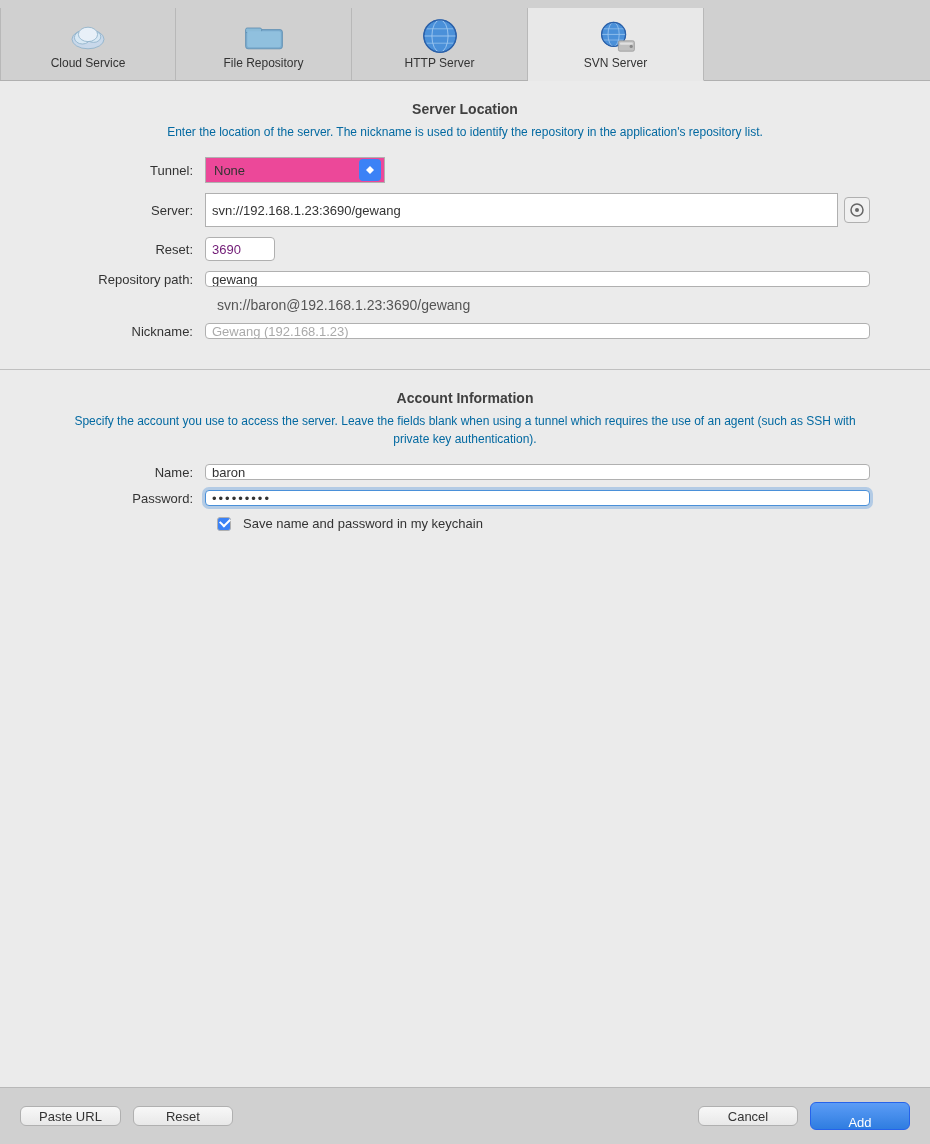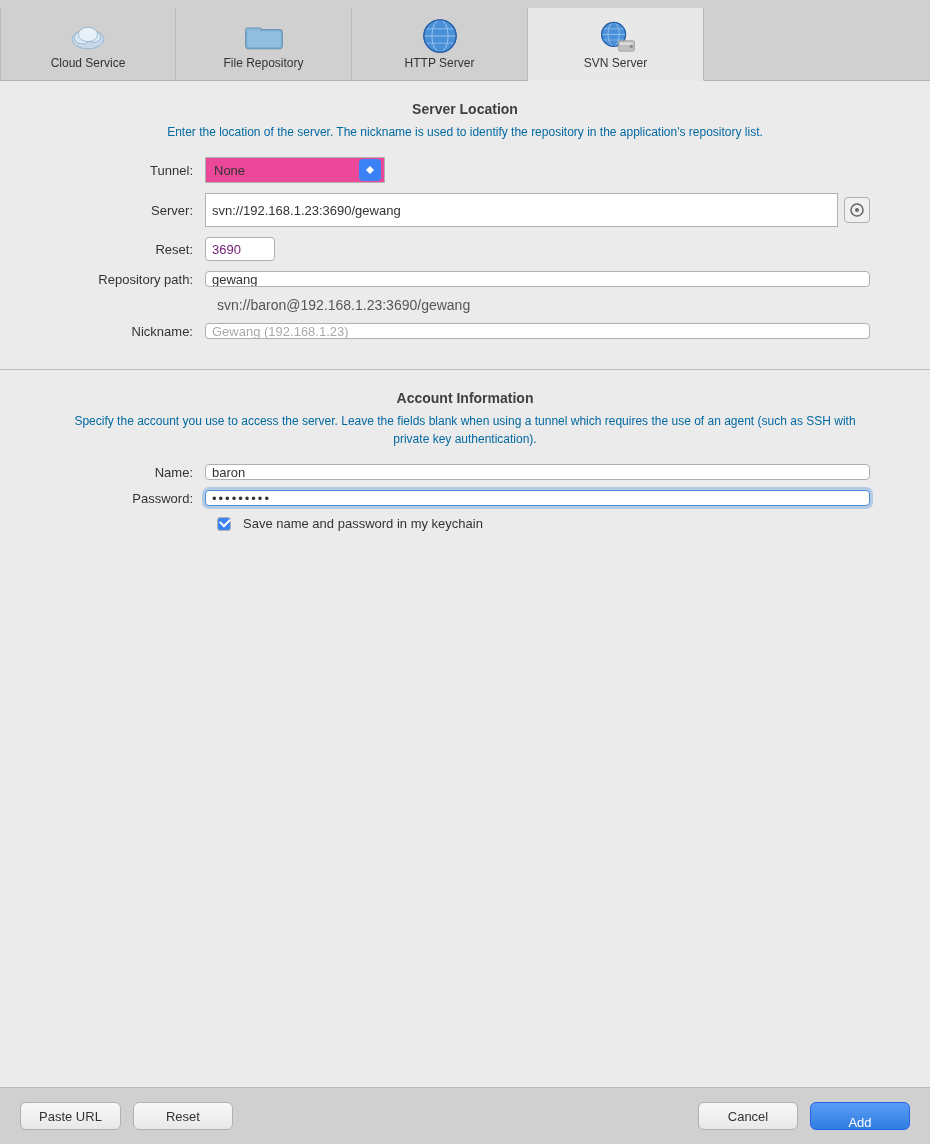--- a/index.html
+++ b/index.html
@@ -275,21 +275,21 @@
     .bottom-bar {
       background: #d0d0d0;
       border-top: 1px solid #b8b8b8;
       padding: 14px 20px;
       display: flex;
       align-items: center;
       gap: 12px;
     }
 
     .bottom-btn {
-      height: 28px;
+      height: 20px;
       padding: 0 18px;
       border: 1px solid #b0b0b0;
       border-radius: 6px;
       background: linear-gradient(to bottom, #f8f8f8, #e8e8e8);
       font-size: 13px;
       color: #333;
       cursor: pointer;
       min-width: 100px;
     }
 

